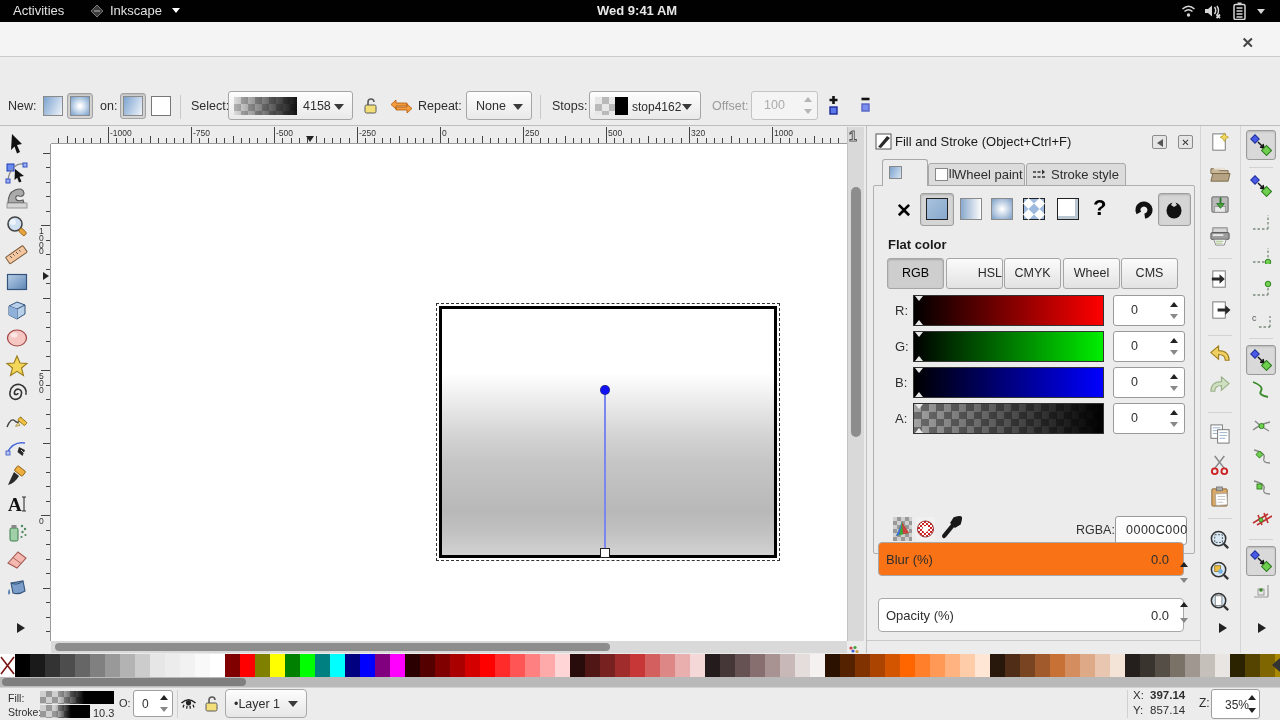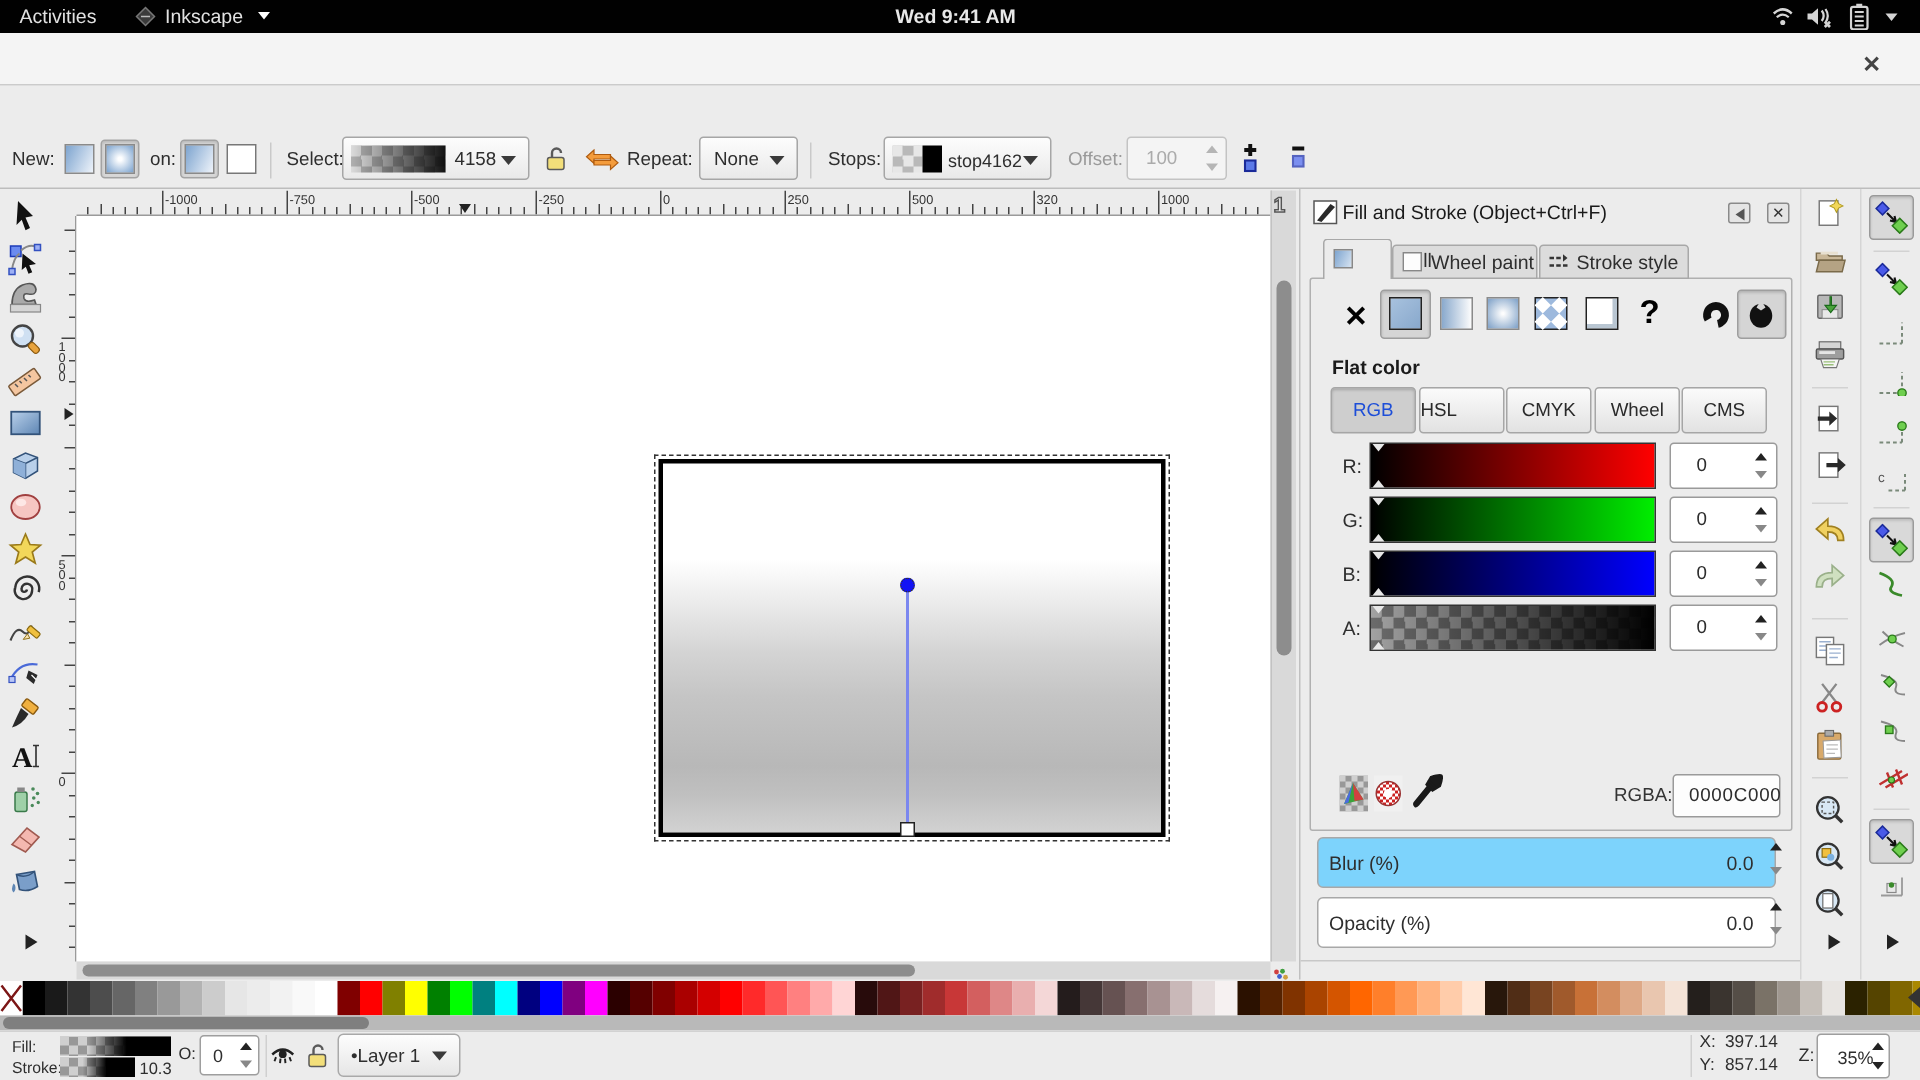--- a/index.html
+++ b/index.html
@@ -468,22 +468,22 @@
       <span class="abs" style="left:226px; top:69px; font-size:22px; font-weight:900; color:#000;">?</span>
       <svg class="abs" style="left:267px; top:74px;" width="20" height="19" viewBox="0 0 20 19">
         <circle cx="10" cy="10" r="6" fill="none" stroke="#111" stroke-width="5.2" stroke-dasharray="30 8" transform="rotate(150 10 10)"></circle>
       </svg>
       <span class="abs" style="left:291px; top:67px; width:33px; height:33px; background:#d5d5d5; border:1px solid #9e9e9e; border-radius:3px; box-shadow:inset 0 1px 2px rgba(0,0,0,0.18);"></span>
       <svg class="abs" style="left:297px; top:74px;" width="20" height="19" viewBox="0 0 20 19">
         <ellipse cx="10" cy="10.5" rx="7.5" ry="8" fill="#111"></ellipse>
         <path d="M10 0 L13 5 L10 7 L7 5 Z" fill="#d5d5d5"></path>
       </svg>
       <span class="abs" style="left:21px; top:111px; font-size:13px; font-weight:bold; color:#1a1a1a;">Flat color</span>
-      <span class="abs" style="left:20px; top:132px; width:57px; height:31px; border:1px solid #a6a6a6; border-radius:3px; background:#cecece; box-shadow:inset 0 1px 2px rgba(0,0,0,0.2); text-align:center; line-height:29px; font-size:12.5px; color:#1d4ed8;">RGB</span>
-      <span class="abs" style="left:79px; top:132px; width:57px; height:31px; border:1px solid #a6a6a6; border-radius:3px; background:linear-gradient(#fbfbfb,#e2e2e2); text-align:left; line-height:29px; font-size:12.5px; color:#2a2a2a;">HSL</span>
+      <span class="abs" style="left:20px; top:132px; width:57px; height:31px; border:1px solid #a6a6a6; border-radius:3px; background:#cecece; box-shadow:inset 0 1px 2px rgba(0,0,0,0.2); text-align:center; line-height:29px; font-size:12.5px; color:#000000;">RGB</span>
+      <span class="abs" style="left:79px; top:132px; width:57px; height:31px; border:1px solid #a6a6a6; border-radius:3px; background:linear-gradient(#fbfbfb,#e2e2e2); text-align:right; line-height:29px; font-size:12.5px; color:#2a2a2a;">HSL</span>
       <span class="abs" style="left:137px; top:132px; width:57px; height:31px; border:1px solid #a6a6a6; border-radius:3px; background:linear-gradient(#fbfbfb,#e2e2e2); text-align:center; line-height:29px; font-size:12.5px; color:#2a2a2a;">CMYK</span>
       <span class="abs" style="left:196px; top:132px; width:57px; height:31px; border:1px solid #a6a6a6; border-radius:3px; background:linear-gradient(#fbfbfb,#e2e2e2); text-align:center; line-height:29px; font-size:12.5px; color:#2a2a2a;">Wheel</span>
       <span class="abs" style="left:254px; top:132px; width:57px; height:31px; border:1px solid #a6a6a6; border-radius:3px; background:linear-gradient(#fbfbfb,#e2e2e2); text-align:center; line-height:29px; font-size:12.5px; color:#2a2a2a;">CMS</span>
       <span class="abs" style="left:28px; top:177px; font-size:13px;">R:</span>
       <span class="abs" style="left:46px; top:169px; width:191px; height:31px; background:linear-gradient(90deg, #000, #ff0000); border:1px solid #333;"></span>
       <span class="abs" style="left:48px; top:170px; width:0; height:0; border-left:4px solid transparent; border-right:4px solid transparent; border-top:5px solid #e8e8e8;"></span>
       <span class="abs" style="left:48px; top:194px; width:0; height:0; border-left:4px solid transparent; border-right:4px solid transparent; border-bottom:5px solid #e8e8e8;"></span>
       <span class="abs" style="left:246px; top:169px; width:72px; height:31px; background:#fff; border:1px solid #9a9a9a; border-radius:3px;">
         <span class="abs" style="left:17px; top:7px; font-size:12.5px;">0</span>
         <span class="abs" style="right:17px; top:5px; width:1px; height:20px;"></span>
@@ -539,21 +539,21 @@
         <circle cx="9.5" cy="12" r="3" fill="#fff"></circle>
       </svg>
       <svg class="abs" style="left:73px; top:389px;" width="22" height="26" viewBox="0 0 22 26">
         <path d="M3 23 Q1 21 3 19 L12 8 L15 11 L6 22 Q4 24 3 23 Z" fill="#1a1a1a"></path>
         <path d="M12 5 L18 11 M14 3 Q20 1 21 2 Q22 3 20 9 L15 12 L11 8 Z" stroke="#1a1a1a" stroke-width="1.5" fill="#1a1a1a"></path>
       </svg>
       <span class="abs" style="left:209px; top:397px; font-size:12.5px; color:#333;">RGBA:</span>
       <span class="abs" style="left:248px; top:390px; width:72px; height:29px; background:#fdfdfd; border:1px solid #9a9a9a; border-radius:3px;">
         <span class="abs" style="left:10px; top:6px; font-size:12.5px; letter-spacing:0.5px;">0000C000</span>
       </span>
-      <span class="abs" style="left:11px; top:432px; width:306px; height:34px; background:#7dd3fc; border:1px solid #a8a8a8; border-radius:4px;">
+      <span class="abs" style="left:11px; top:416px; width:306px; height:34px; background:#f97316; border:1px solid #a8a8a8; border-radius:4px;">
         <span class="abs" style="left:7px; top:9px; font-size:13px;">Blur (%)</span>
         <span class="abs" style="right:14px; top:9px; font-size:13px;">0.0</span>
       </span>
       <span class="uparr" style="position:absolute; left:313px; top:436px;"></span>
       <span class="dnarr" style="position:absolute; left:313px; top:452px;"></span>
       <span class="abs" style="left:11px; top:472px; width:306px; height:34px; background:#fff; border:1px solid #a8a8a8; border-radius:4px;">
         <span class="abs" style="left:7px; top:9px; font-size:13px;">Opacity (%)</span>
         <span class="abs" style="right:14px; top:9px; font-size:13px;">0.0</span>
       </span>
       <span class="uparr" style="position:absolute; left:313px; top:476px;"></span>
@@ -743,21 +743,21 @@
         <rect x="2" y="8" width="11" height="8" rx="1.5" fill="#f3df7a" stroke="#5a5a5a"></rect>
         <path d="M5 8 V5 a3 3 0 0 1 6 0" fill="none" stroke="#5a5a5a" stroke-width="1.6"></path>
       </svg>
   <span class="abs" style="left:225px; top:1px; width:82px; height:29px; background:linear-gradient(#fdfdfd,#e6e6e6); border:1px solid #a9a9a9; border-radius:4px;text-align:right;">
     <span class="abs" style="left:8px; top:7px; font-size:12.5px;">•Layer 1</span>
     <span class="abs" style="right:8px; top:11px; width:0; height:0; border-left:5px solid transparent; border-right:5px solid transparent; border-top:6px solid #3a3a3a;"></span>
   </span>
   <span class="abs" style="left:177px; top:2px; width:1px; height:28px; background:#d0d0d0;"></span>
       <span class="abs" style="left:1127px; top:2px; width:1px; height:28px; background:#d0d0d0;"></span>
   <span class="abs" style="left:1133px; top:1px; font-size:11.5px;">X:</span>
-  <span class="abs" style="left:1150px; top:1px; font-size:11.5px;">397.14</span>
+  <span class="abs" style="left:1150px; top:1px; font-size:11.5px;font-weight:bold;">397.14</span>
   <span class="abs" style="left:1133px; top:16px; font-size:11.5px;">Y:</span>
   <span class="abs" style="left:1150px; top:16px; font-size:11.5px;">857.14</span>
   <span class="abs" style="left:1199px; top:8px; font-size:12px;">Z:</span>
   <span class="spin" style="left:1211px; top:1px; width:49px; height:30px;">
     <span class="abs" style="left:13px; top:8px; font-size:12px;">35%</span>
     <span class="uparr" style="right:3px; top:5px;"></span>
     <span class="dnarr" style="right:3px; top:18px; border-top-color:#222;"></span>
   </span>
 </div>
 

